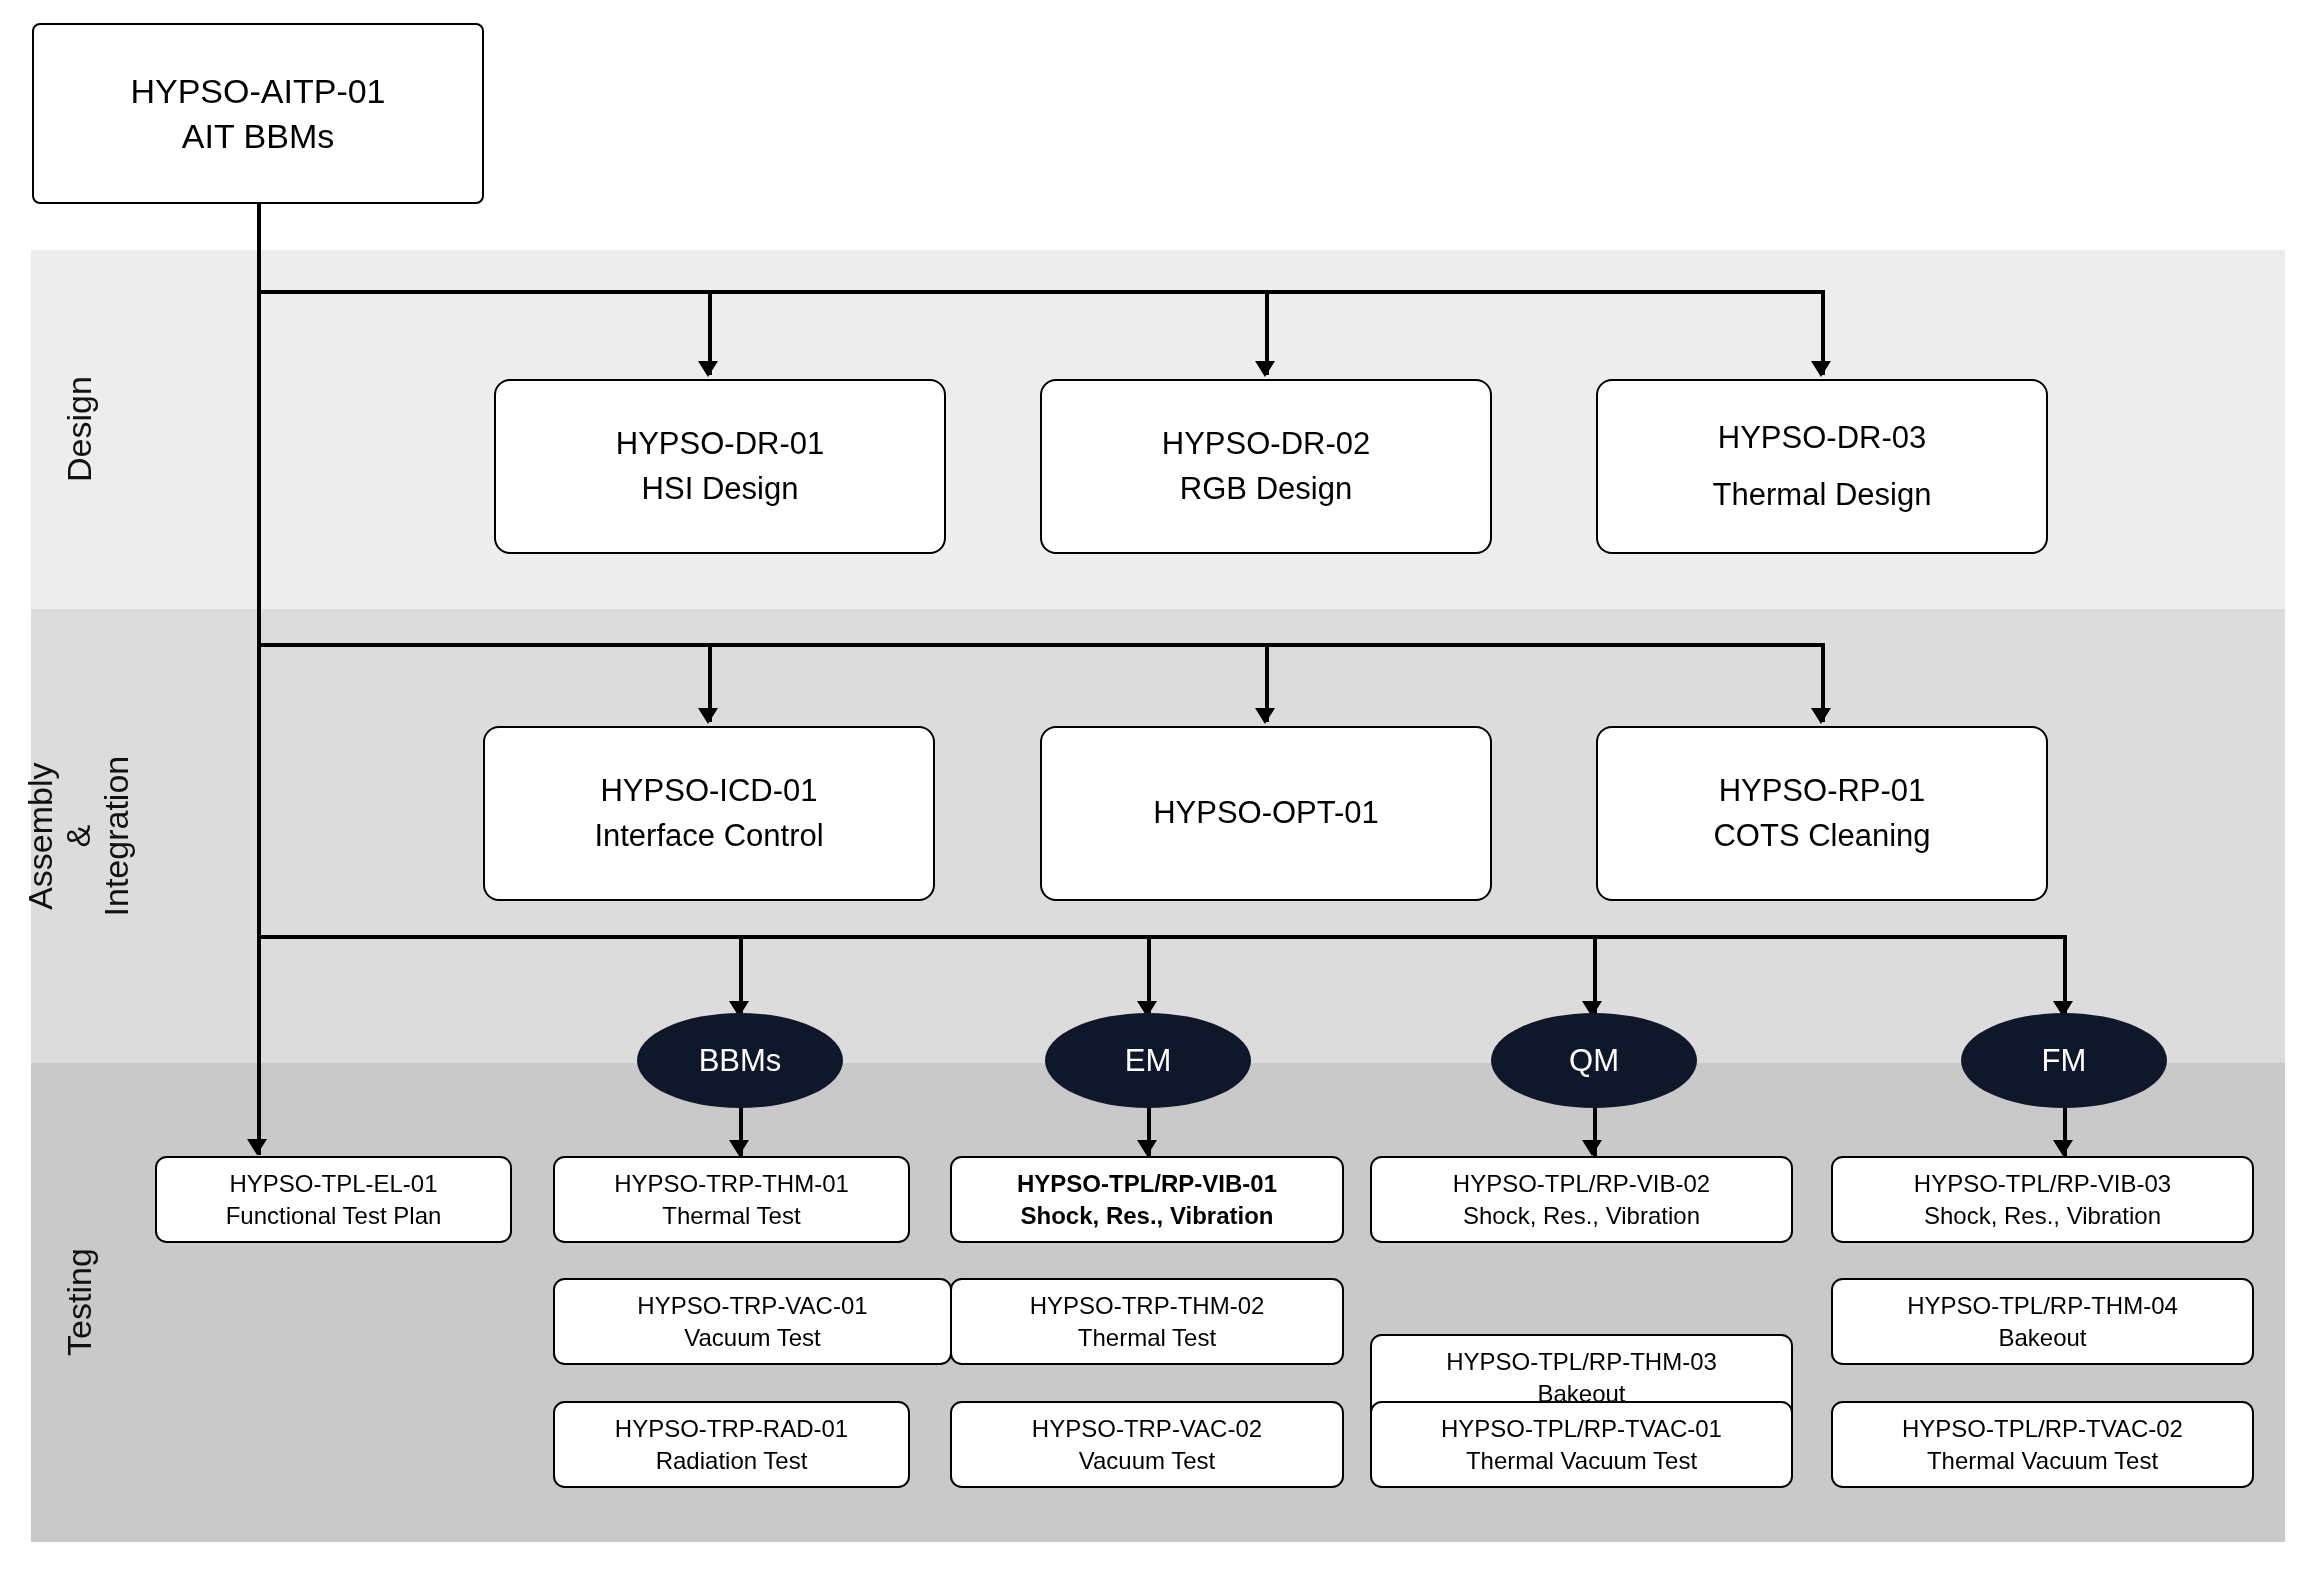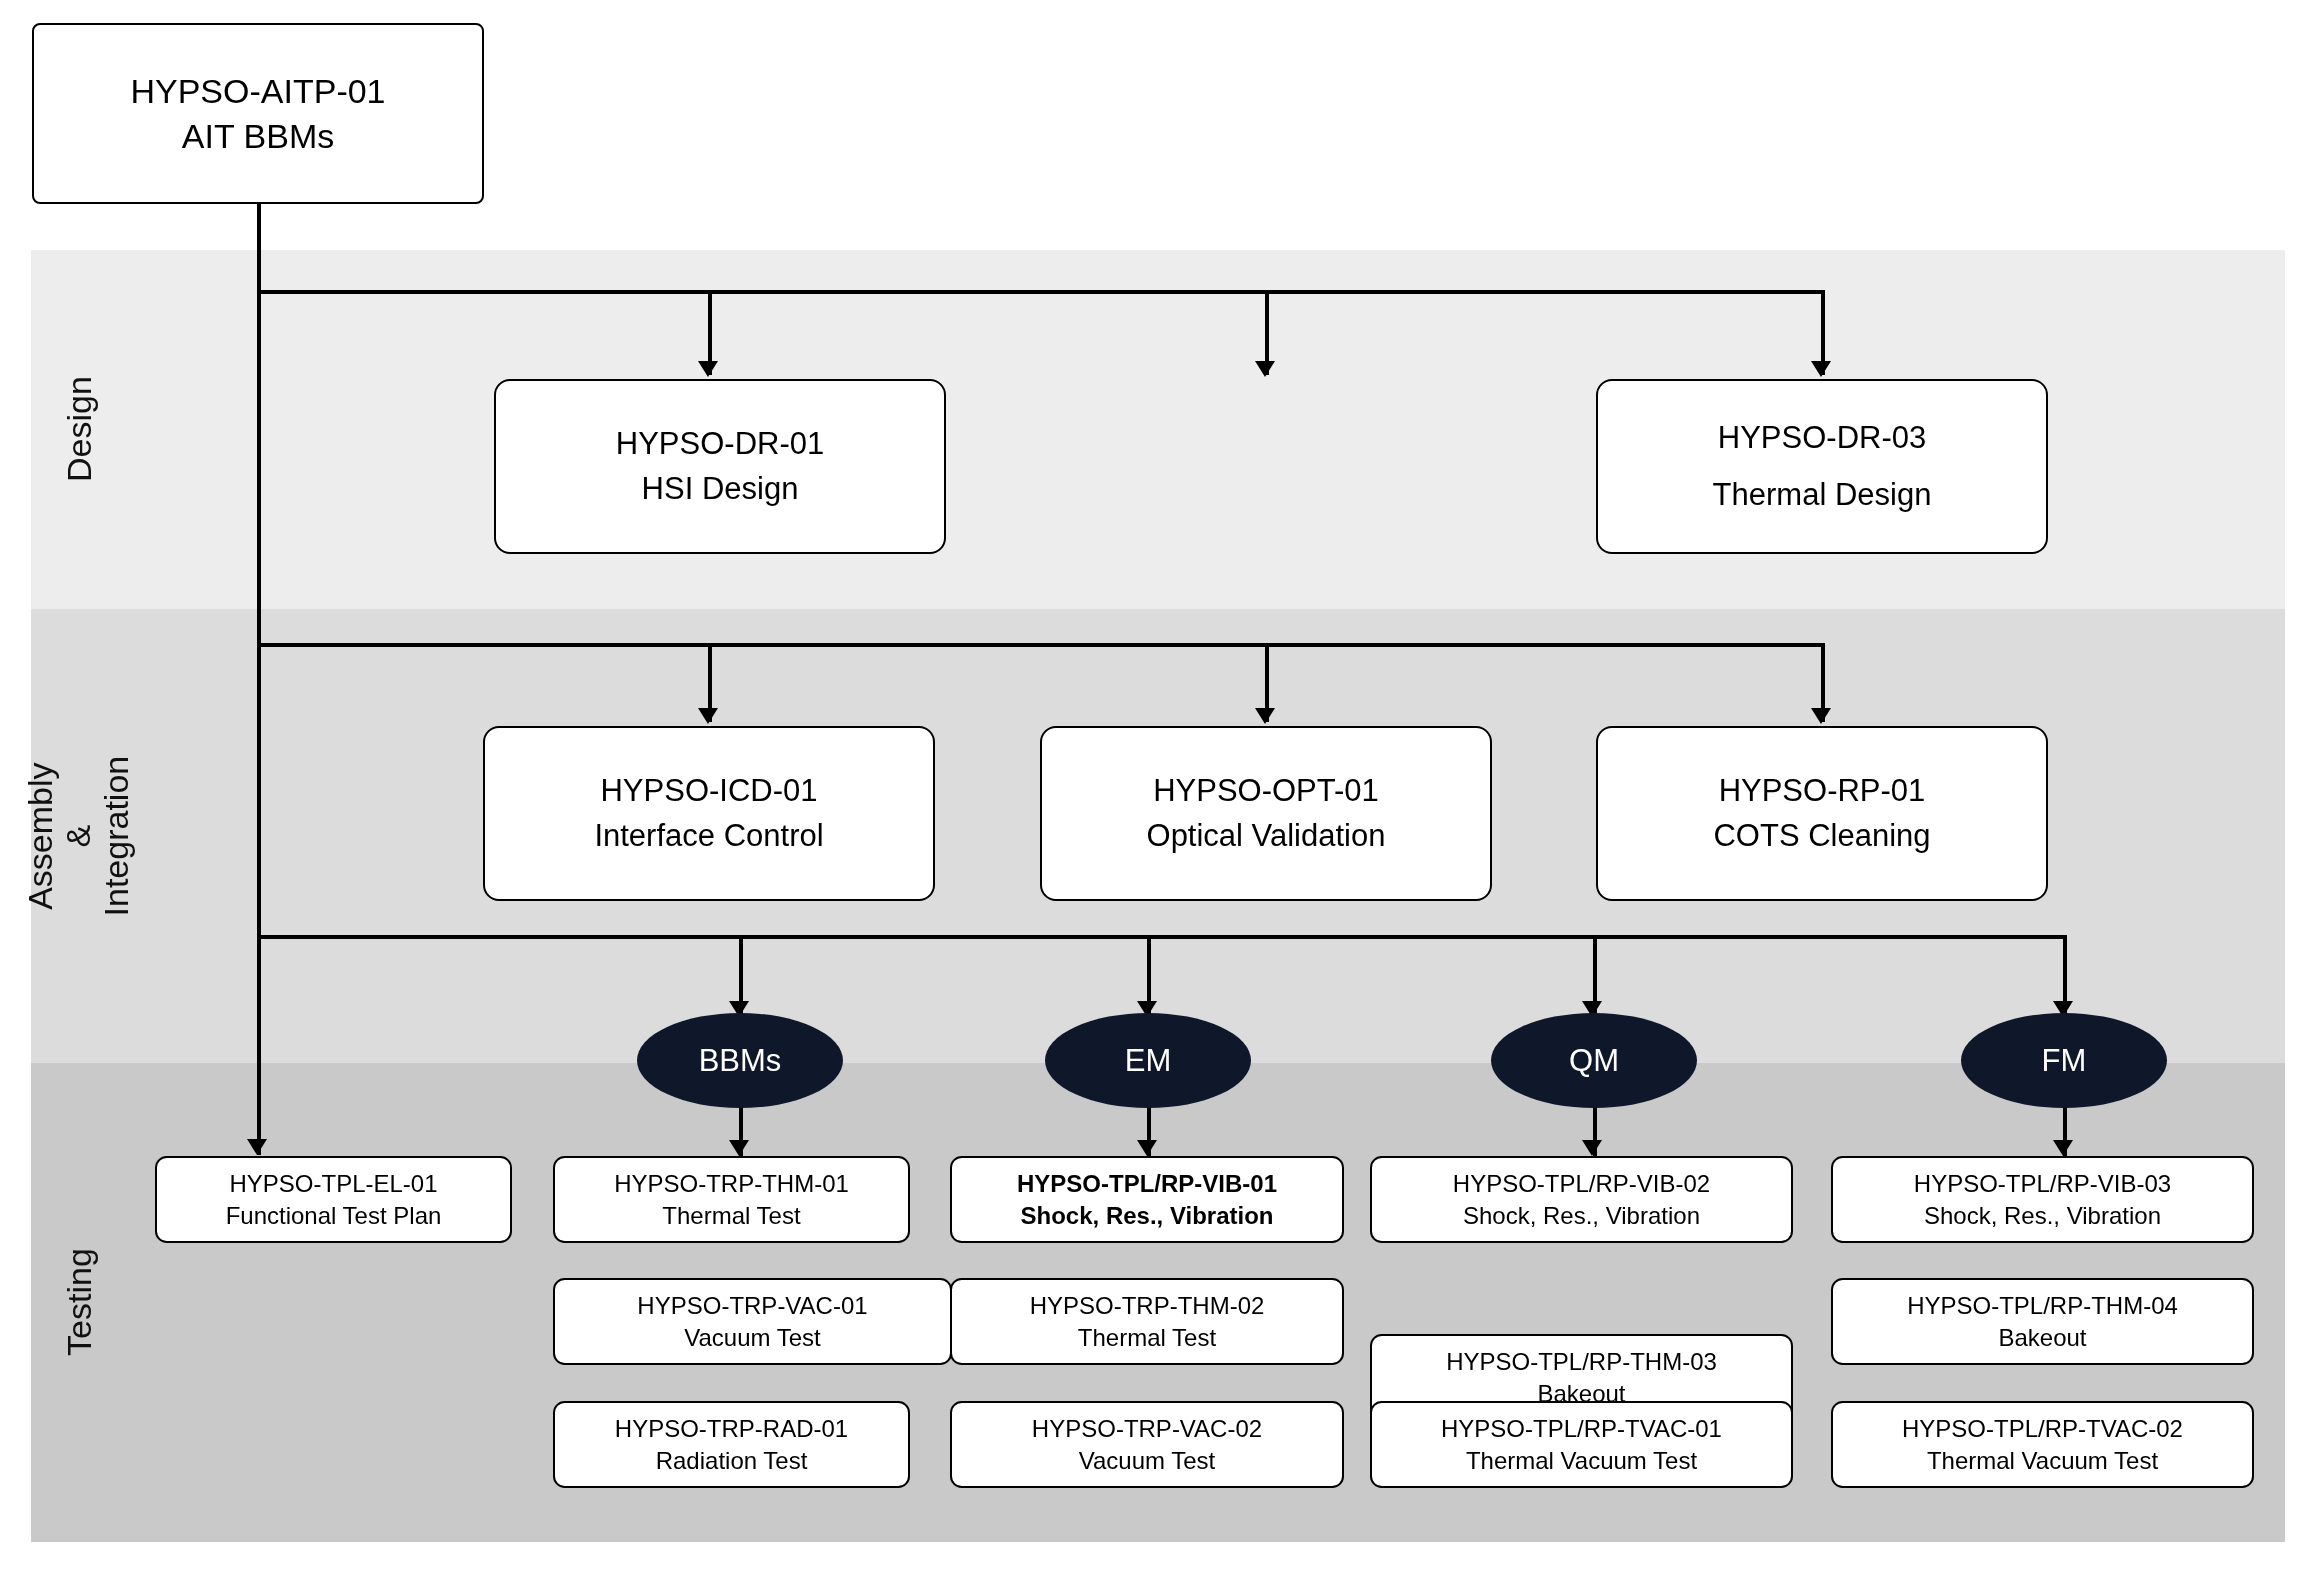--- a/index.html
+++ b/index.html
@@ -171,32 +171,35 @@
 
   <div class="node node-root" style="left:32px; top:23px; width:452px; height:181px;">
     <span class="l1">HYPSO-AITP-01</span>
     <span class="l2">AIT BBMs</span>
   </div>
 
   <div class="node node-phase" style="left:494px; top:379px; width:452px; height:175px;">
     <span class="l1">HYPSO-DR-01</span>
     <span class="l2">HSI Design</span>
   </div>
+  <div class="node node-phase" style="left:1040px; top:379px; width:452px; height:175px;">
+    <span class="l1">HYPSO-DR-02</span>
+    <span class="l2">RGB Design</span>
+  </div>
   <div class="node node-phase" style="left:1596px; top:379px; width:452px; height:175px;gap:12px;">
     <span class="l1">HYPSO-DR-03</span>
     <span class="l2">Thermal Design</span>
   </div>
 
   <div class="node node-phase" style="left:483px; top:726px; width:452px; height:175px;">
     <span class="l1">HYPSO-ICD-01</span>
     <span class="l2">Interface Control</span>
   </div>
   <div class="node node-phase" style="left:1040px; top:726px; width:452px; height:175px;">
     <span class="l1">HYPSO-OPT-01</span>
-    <span class="l2">Optical Validation</span>
   </div>
   <div class="node node-phase" style="left:1596px; top:726px; width:452px; height:175px;">
     <span class="l1">HYPSO-RP-01</span>
     <span class="l2">COTS Cleaning</span>
   </div>
 
   <div class="ellipse" style="left:637px; top:1013px; width:206px; height:95px;">
     <span>BBMs</span>
   </div>
   <div class="ellipse" style="left:1045px; top:1013px; width:206px; height:95px;">

